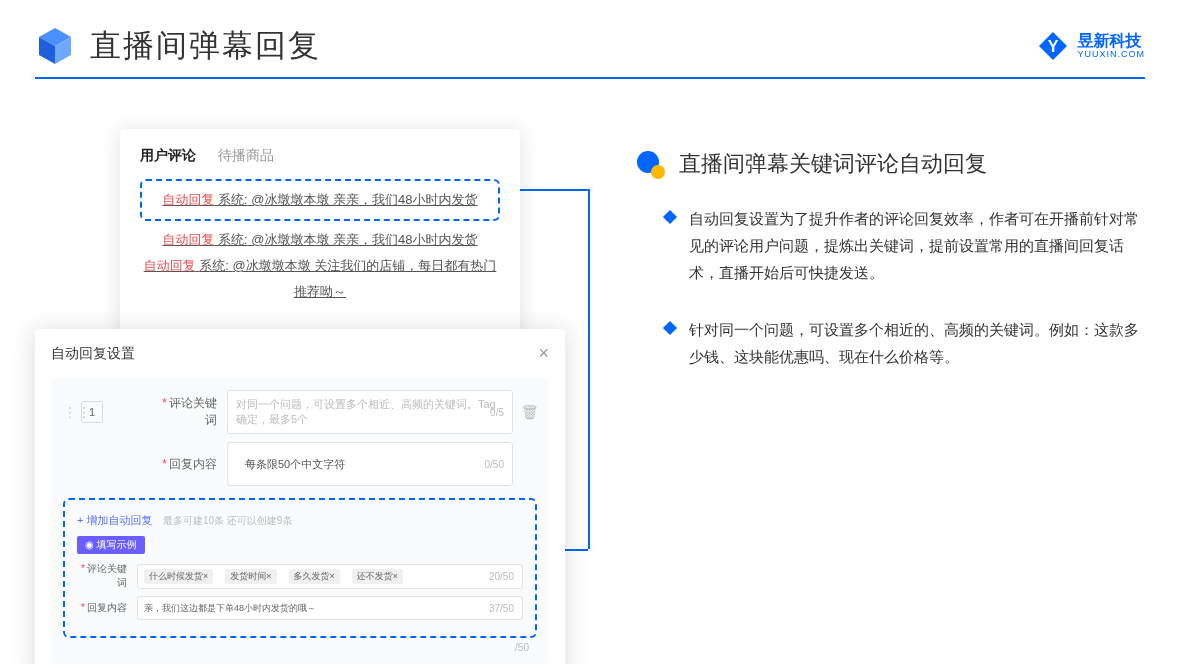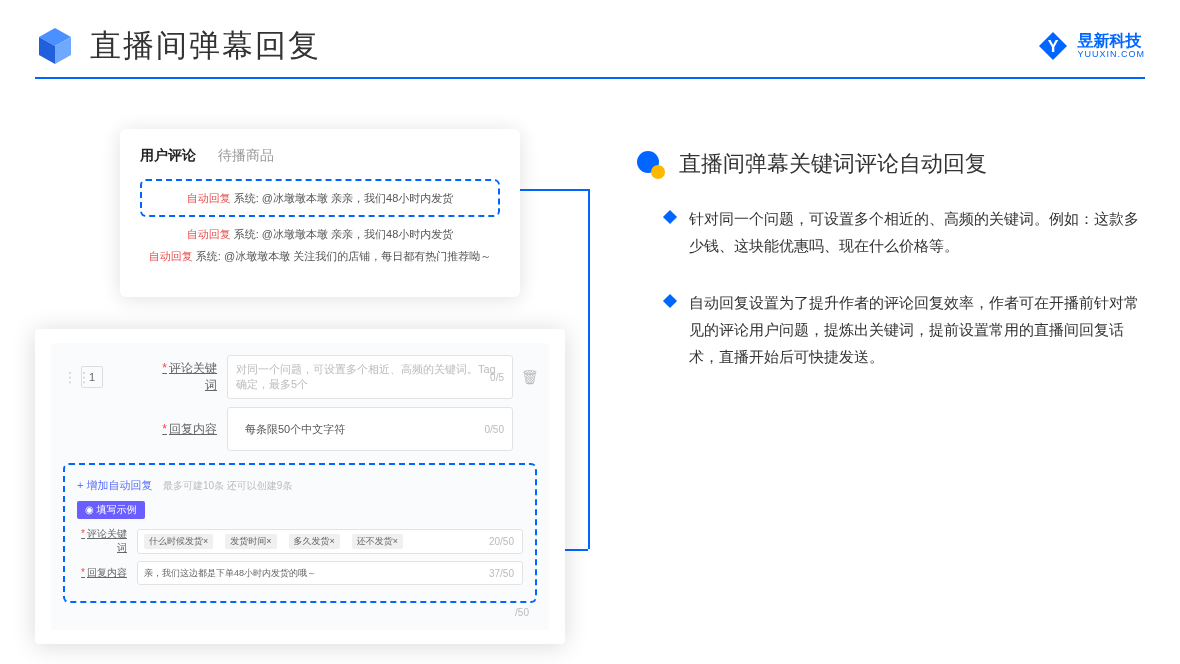--- a/index.html
+++ b/index.html
@@ -20,35 +20,35 @@
 
 .main { display: flex; padding: 50px 35px 0 35px; position: relative; }
 .left-col { width: 540px; position: relative; }
 .right-col { flex: 1; padding-left: 60px; padding-top: 20px; }
 
 
 .comments-panel { position: absolute; left: 85px; top: 0; width: 400px; background: #fff; box-shadow: 0 2px 20px rgba(0,0,0,0.12); border-radius: 6px; padding: 18px 20px 30px 20px; z-index: 2; text-align: center; }
 .tabs { display: flex; gap: 22px; margin-bottom: 14px; }
 .tab { font-size: 14px; color: #999; cursor: pointer; }
 .tab.active { color: #222; font-weight: 600; }
-.comment-row { font-size: 11px; color: #555; line-height: 2.0; }
+.comment-row { font-size: 13px; color: #555; line-height: 2.0; text-decoration: underline; }
 .comment-row .auto-label { color: #e75151; font-weight: 500; }
 .comment-row .sys-label { color: #555; }
 .highlight-box { border: 2px dashed #0066ff; border-radius: 6px; padding: 6px 8px; margin: 2px 0 6px 0; }
 
 
 .settings-panel { position: absolute; left: 0; top: 200px; width: 530px; background: #fff; box-shadow: 0 2px 25px rgba(0,0,0,0.15); border-radius: 4px; padding: 14px 16px; z-index: 3; }
 .settings-head { display: flex; justify-content: space-between; align-items: center; margin-bottom: 14px; }
 .settings-title { font-size: 14px; color: #333; }
 .close-x { font-size: 18px; color: #999; cursor: pointer; }
 .settings-body { background: #fafbfc; padding: 12px; border-radius: 4px; }
 .form-row { display: flex; align-items: center; margin-bottom: 8px; font-size: 12px; }
 .drag-handle { width: 14px; color: #ccc; font-size: 14px; cursor: grab; }
 .num-box { width: 22px; height: 22px; border: 1px solid #ddd; border-radius: 2px; text-align: center; line-height: 20px; font-size: 11px; margin-left: 4px; margin-right: 54px; color: #666; }
-.field-label { width: 70px; color: #666; text-align: right; padding-right: 10px; text-decoration: underline; }
+.field-label { width: 70px; color: #666; text-align: right; padding-right: 10px; }
 .field-label .req { color: #f44; margin-right: 2px; }
 .field-input { flex: 1; height: 44px; border: 1px solid #e3e3e3; border-radius: 3px; background: #fff; padding: 0 8px; font-size: 11px; color: #bbb; position: relative; display: flex; align-items: center; }
 .field-input.with-text { color: #555; padding-left: 17px; }
 .counter { position: absolute; right: 8px; font-size: 10px; color: #bbb; }
 .trash-icon { width: 16px; margin-left: 8px; color: #bbb; font-size: 14px; cursor: pointer; }
 .spacer-col { width: 94px; }
 
 
 .inner-dashed { border: 2px dashed #0066ff; border-radius: 6px; padding: 10px 12px; margin-top: 12px; }
 .add-link { font-size: 11px; color: #5a6fff; cursor: pointer; }
@@ -125,20 +125,24 @@
         <span>@冰墩墩本墩 亲亲，我们48小时内发货</span>
       </div>
       <div class="comment-row">
         <span class="auto-label">自动回复</span>
         <span class="sys-label">系统:</span>
         <span>@冰墩墩本墩 关注我们的店铺，每日都有热门推荐呦～</span>
       </div>
     </div>
 
     <div class="settings-panel">
+      <div class="settings-head">
+        <div class="settings-title">自动回复设置</div>
+        <div class="close-x">×</div>
+      </div>
       <div class="settings-body">
         <div class="form-row">
           <div class="drag-handle">⋮⋮</div>
           <div class="num-box">1</div>
           <div class="field-label"><span class="req">*</span><span>评论关键词</span></div>
           <div class="field-input">
             <span>对同一个问题，可设置多个相近、高频的关键词。Tag确定，最多5个</span>
             <span class="counter">0/5</span>
           </div>
           <div class="trash-icon">🗑</div>
@@ -187,20 +191,20 @@
       <div class="bubble-icon">
         <svg viewBox="0 0 32 32">
           <circle cx="13" cy="13" r="11" fill="#0066ff"></circle>
           <circle cx="23" cy="23" r="7" fill="#ffb800"></circle>
         </svg>
       </div>
       <div class="section-title">直播间弹幕关键词评论自动回复</div>
     </div>
     <div class="bullet-item">
       <div class="diamond"></div>
-      <div class="bullet-text">针对同一个问题，可设置多个相近的、高频的关键词。例如：这款多少钱、这块能优惠吗、现在什么价格等。</div>
+      <div class="bullet-text">自动回复设置为了提升作者的评论回复效率，作者可在开播前针对常见的评论用户问题，提炼出关键词，提前设置常用的直播间回复话术，直播开始后可快捷发送。</div>
     </div>
     <div class="bullet-item">
       <div class="diamond"></div>
-      <div class="bullet-text">自动回复设置为了提升作者的评论回复效率，作者可在开播前针对常见的评论用户问题，提炼出关键词，提前设置常用的直播间回复话术，直播开始后可快捷发送。</div>
+      <div class="bullet-text">针对同一个问题，可设置多个相近的、高频的关键词。例如：这款多少钱、这块能优惠吗、现在什么价格等。</div>
     </div>
   </div>
 </div>
 
 </body></html>

